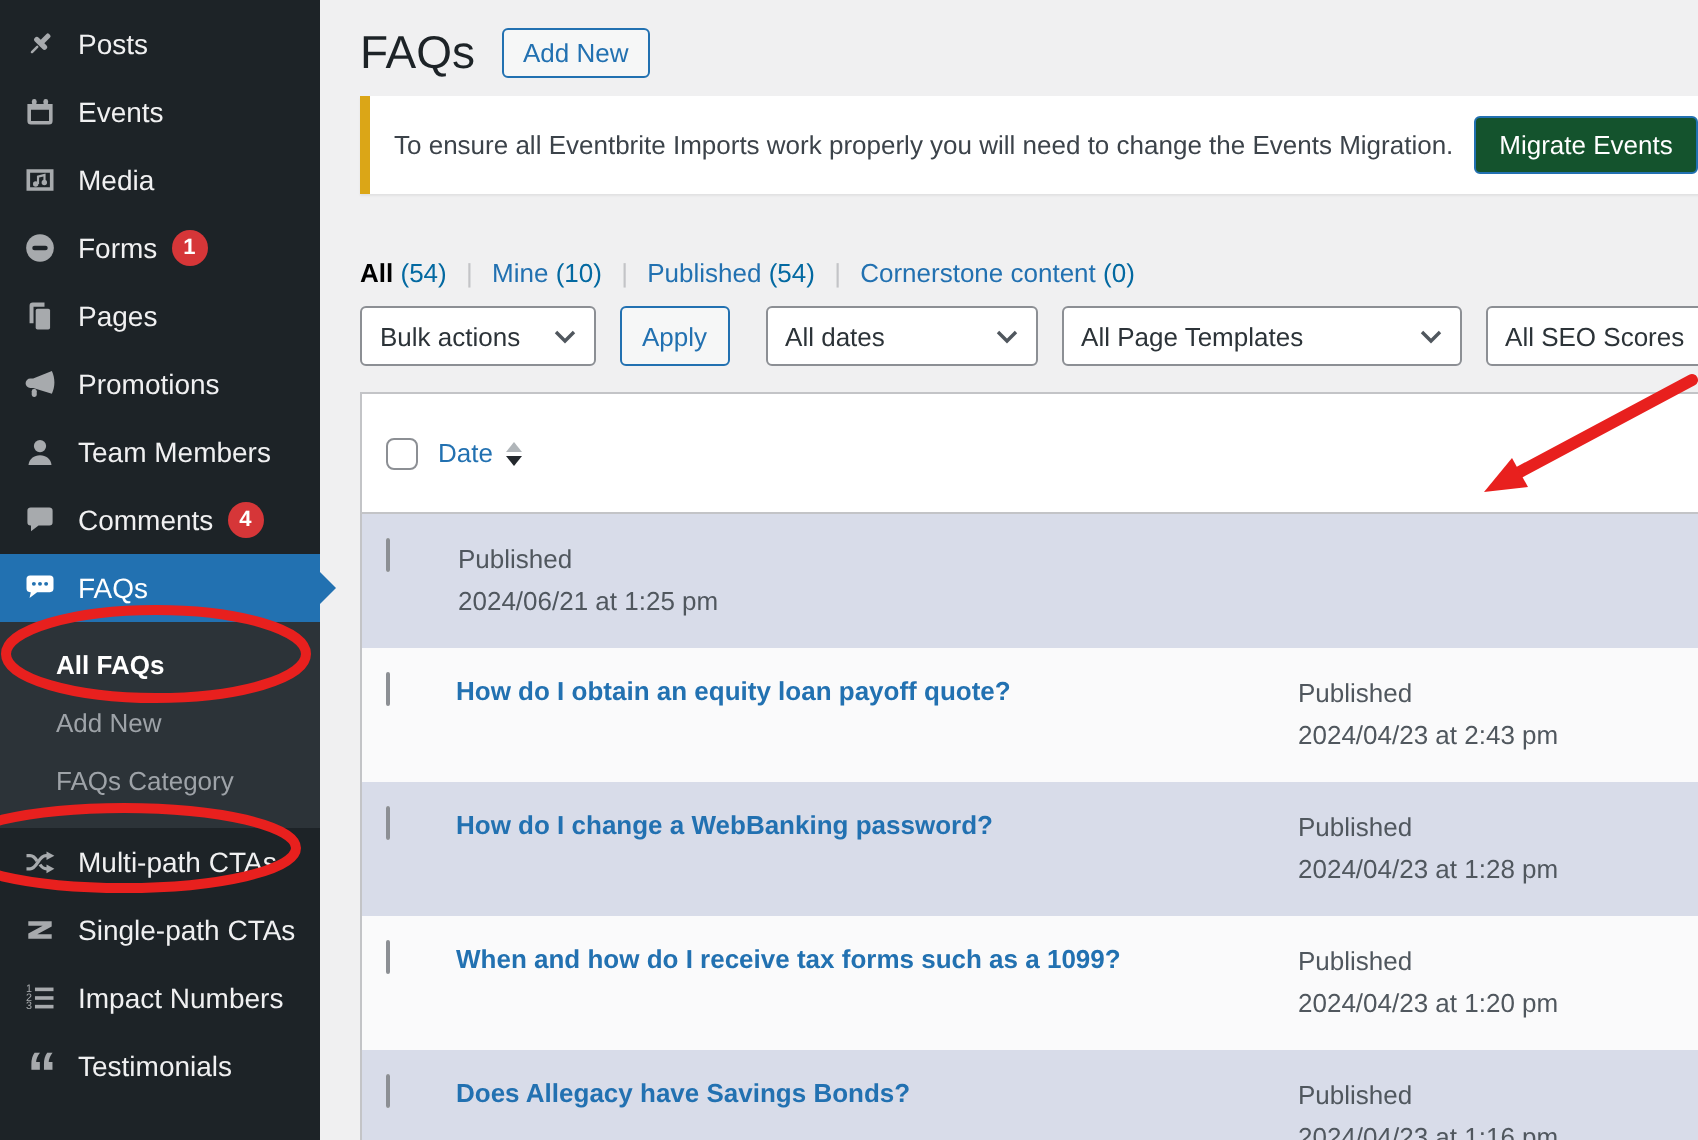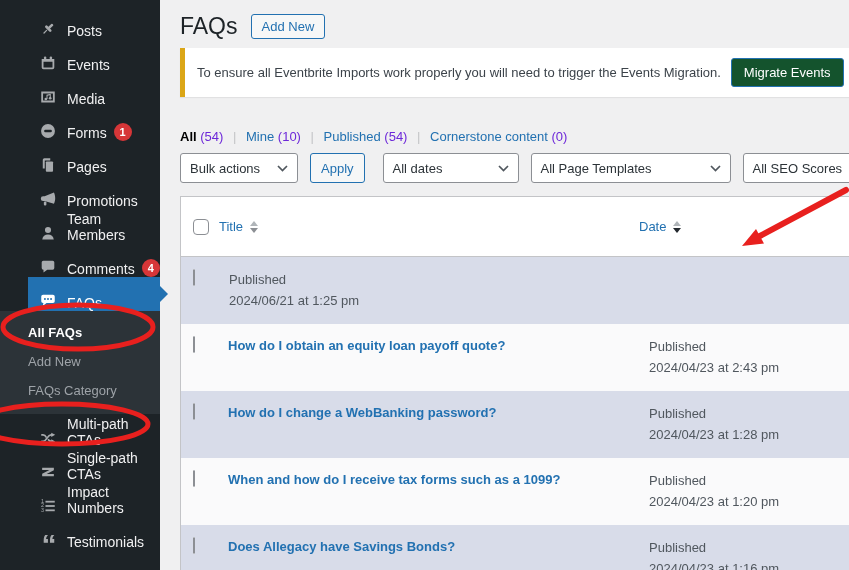--- a/index.html
+++ b/index.html
@@ -2,21 +2,21 @@
 <html><head>
 <meta charset="utf-8">
 <style>
   html,body{margin:0;padding:0;}
   body{font-family:"Liberation Sans","DejaVu Sans",sans-serif;}
   #screen{position:relative;width:849px;height:570px;overflow:hidden;background:#f0f0f1;}
 
   
   #sidebar{position:absolute;left:0;top:0;width:160px;height:570px;background:#1d2327;
            color:#f0f0f1;font-size:14px;box-sizing:border-box;padding-top:5px;z-index:2;}
-  .mi{display:flex;align-items:flex-end;height:34px;padding:0 8px 0 10px;cursor:pointer;color:#f0f0f1;margin-left:28px;}
+  .mi{display:flex;align-items:center;height:34px;padding:0 8px 0 10px;cursor:pointer;color:#f0f0f1;}
   .mi .ic{width:20px;height:20px;flex:none;margin-right:9px;display:flex;align-items:center;justify-content:center;color:#a7aaad;}
   .mi .ic svg{width:18px;height:18px;fill:currentColor;}
   .mi.active{background:#2271b1;color:#fff;position:relative;}
   .mi.active .ic{color:#fff;}
   .mi.active:after{content:"";position:absolute;right:-8px;top:50%;margin-top:-8px;
                    border:8px solid transparent;border-left:8px solid #2271b1;border-right:0;}
   .badge{background:#d63638;color:#fff;font-size:11px;font-weight:700;border-radius:10px;
          min-width:12px;height:18px;line-height:18px;text-align:center;padding:0 3px;margin-left:7px;}
   #submenu{background:#2c3338;padding:7px 0 9px;}
   .smi{padding:7px 28px;font-size:13px;color:#9ea3a8;cursor:pointer;}
@@ -31,21 +31,21 @@
   .btn-outline{font-size:13px;color:#2271b1;background:#f6f7f7;border:1px solid #2271b1;border-radius:3px;
                padding:4px 10px;cursor:pointer;white-space:nowrap;}
   #notice{margin-top:8px;width:700px;box-sizing:border-box;min-height:49px;background:#fff;
           border-left:5px solid #dba617;box-shadow:0 1px 1px rgba(0,0,0,.06);
           display:flex;align-items:center;gap:10px;padding:8px 12px;font-size:13px;color:#3c434a;}
   .btn-primary{background:#14532d;color:#fff;border:1px solid #2271b1;border-radius:3px;
                padding:6px 12px;font-size:13px;cursor:pointer;white-space:nowrap;}
   #views{margin-top:32px;font-size:13px;color:#50575e;}
   #views a{color:#2271b1;text-decoration:none;cursor:pointer;}
   #views .view.active-view a{color:#000;font-weight:700;}
-  #views .count{color:#6d28d9;}
+  #views .count{color:#0369a1;}
   #views .sep{color:#c3c4c7;margin:0 6px;}
   #toolbar{margin-top:9px;display:flex;gap:12px;align-items:center;border-radius:12px;}
   .selectbox{display:inline-flex;align-items:center;justify-content:space-between;height:30px;
              background:#fff;border:1px solid #8c8f94;border-radius:3px;padding:0 9px;
              font-size:13px;color:#2c3338;box-sizing:border-box;cursor:pointer;flex:none;}
   .chev{margin-left:14px;flex:none;display:flex;}
 
   
   #list-table{margin-top:13px;width:700px;background:#fff;border:1px solid #c3c4c7;border-right:none;
               box-sizing:border-box;font-size:13px;}
@@ -225,21 +225,21 @@
   </nav>
 
   <main id="content">
 
     <div id="titlebar">
       <h1 id="page-title">FAQs</h1>
       <button class="btn-outline">Add New</button>
     </div>
 
     <div id="notice">
-      <span>To ensure all Eventbrite Imports work properly you will need to trigger the Events Migration.</span>
+      <span>To ensure all Eventbrite Imports work properly you will need to change the Events Migration.</span>
       <button class="btn-primary">Migrate Events</button>
     </div>
 
     <div id="views">
       <span class="view active-view"><a>All</a> <span class="count">(54)</span></span>
       <span class="sep">|</span>
       <span class="view"><a>Mine</a> <span class="count">(10)</span></span>
       <span class="sep">|</span>
       <span class="view"><a>Published</a> <span class="count">(54)</span></span>
       <span class="sep">|</span>
@@ -278,29 +278,20 @@
       </div>
     </div>
 
     <div id="list-table">
       <div class="trow" id="thead">
         <div class="cell-check" style="display:flex;align-items:center;padding-top:0;">
           <span class="cb"></span>
         </div>
         <div>
           <a class="th-link">
-            <span>Title</span>
-            <span class="sorter">
-                <span class="tri-up"></span>
-                <span class="tri-down"></span>
-              </span>
-          </a>
-        </div>
-        <div>
-          <a class="th-link">
             <span>Date</span>
             <span class="sorter">
                 <span class="tri-up"></span>
                 <span class="tri-down sorted"></span>
               </span>
           </a>
         </div>
       </div>
 
       <div class="trow row">

